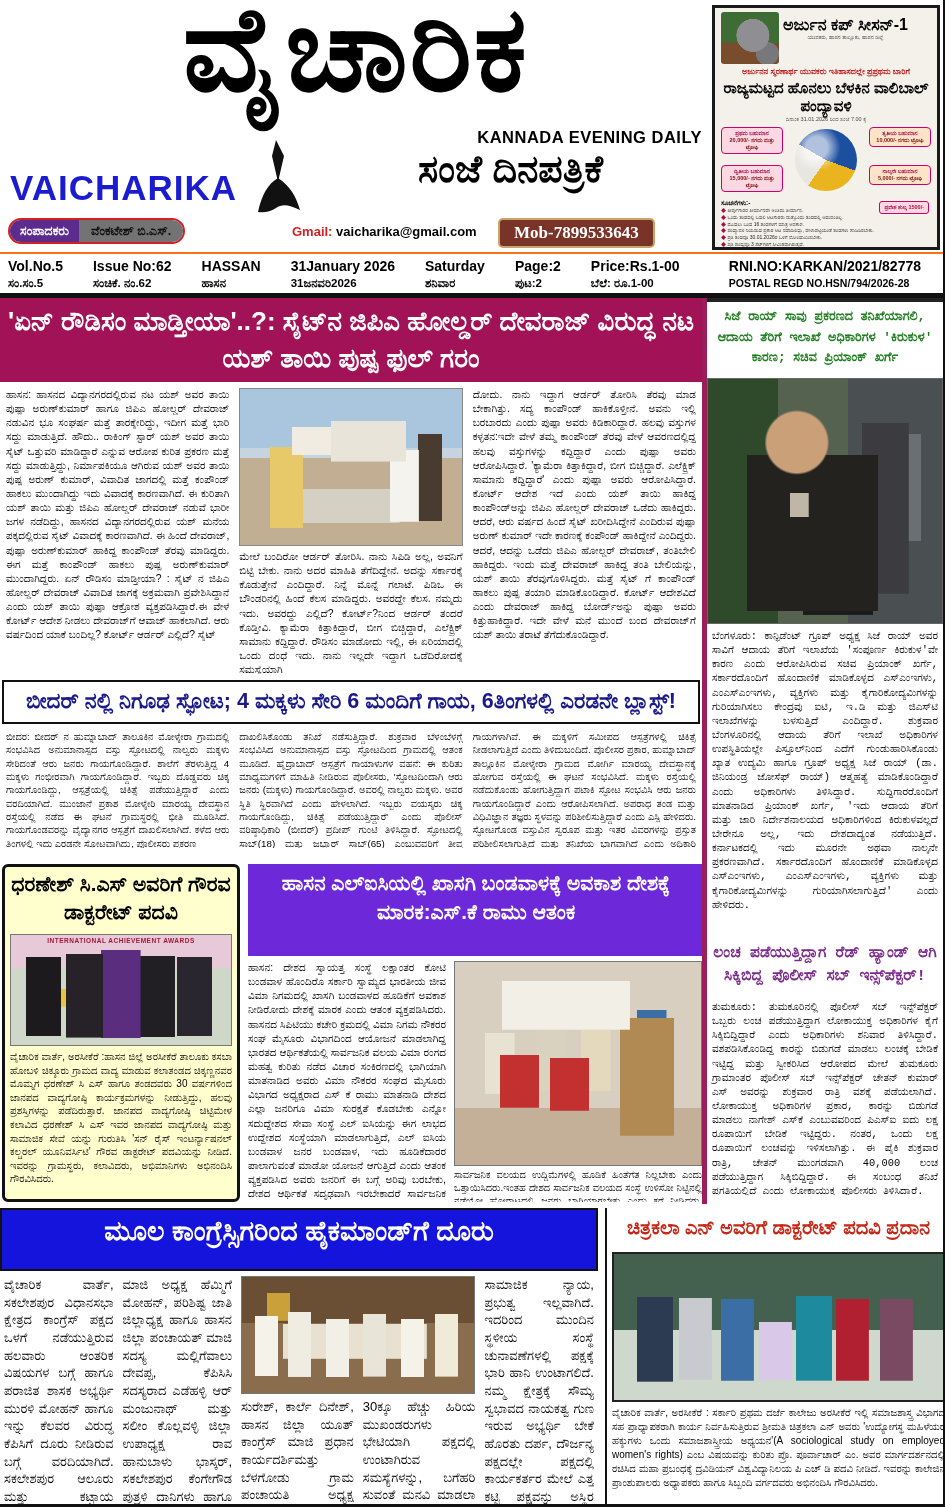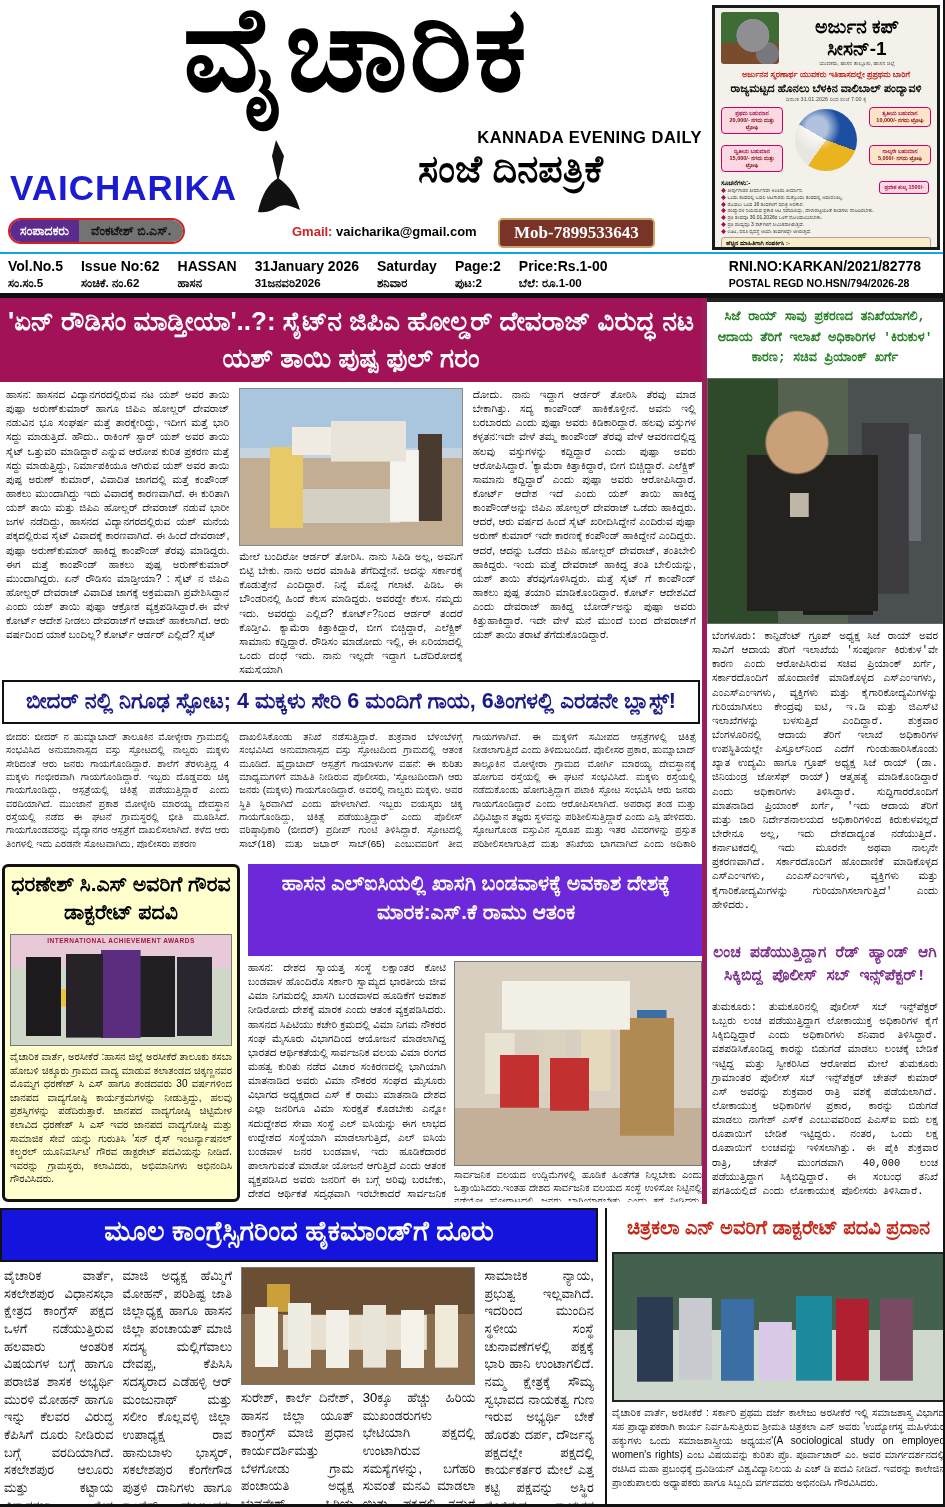--- a/index.html
+++ b/index.html
@@ -20,40 +20,40 @@
   .gmail-line .g { color:#d42020; }
   .mob-badge { position:absolute; left:498px; top:218px; background:#7a3327; border:2px solid #c9a468; border-radius:5px; color:#fff; font-family:"Liberation Serif", serif; font-weight:bold; font-size:17px; padding:3px 14px; }
 
   
   .ad-box { position:absolute; right:3px; top:5px; width:228px; height:245px; border:3px solid #1a1a1a; background:#f4f1ea; padding:4px 6px; overflow:hidden; }
   .ad-top { display:flex; gap:4px; }
   .elephant-photo { width:58px; height:52px; border-radius:3px; flex:none;
     background: radial-gradient(circle at 55% 45%, #8f8f93 0 38%, transparent 39%),
                 radial-gradient(circle at 80% 80%, #77777c 0 18%, transparent 19%),
                 linear-gradient(#3f6b35 0 60%, #7a4c2e 60% 100%); }
-  .ad-title { font-weight:bold; font-size:19px; text-align:center; flex:1; padding-top:4px; }
+  .ad-title { font-weight:bold; font-size:16px; text-align:center; flex:1; padding-top:4px; }
   .ad-sub { font-size:5.5px; text-align:center; color:#333; }
   .ad-red { color:#c02020; font-weight:bold; font-size:8px; text-align:center; margin-top:3px; }
-  .ad-event { font-weight:bold; font-size:11px; text-align:center; margin-top:2px; }
+  .ad-event { font-weight:bold; font-size:15px; text-align:center; margin-top:2px; }
   .ad-date { font-size:5.5px; text-align:center; color:#444; margin-top:1px; }
   .ad-mid { position:relative; height:74px; margin-top:2px; }
   .volleyball-icon { position:absolute; left:50%; top:4px; transform:translateX(-50%); width:62px; height:62px; border-radius:50%;
     background: radial-gradient(circle at 35% 30%, rgba(255,255,255,.65) 0 18%, transparent 40%),
                 conic-gradient(#1d4fa0 0 110deg, #e9b41e 110deg 215deg, #e8e6e0 215deg 300deg, #1d4fa0 300deg 360deg); }
   .prize { position:absolute; width:62px; background:#fbd8e2; border:1px solid #c06; border-radius:4px; color:#a0104c; font-weight:bold; font-size:5.5px; text-align:center; padding:2px; }
   .prize .amt { color:#7a1010; }
   .p1 { left:0; top:2px; } .p2 { left:0; top:40px; } .p3 { right:0; top:2px; background:#fde4c8; } .p4 { right:0; top:40px; background:#fde4c8; }
   .ad-notes-title { font-weight:bold; font-size:6.5px; }
   .ad-note { font-size:5px; color:#222; line-height:1.35; }
   .ad-note::before { content:"◆ "; color:#a0104c; }
   .ad-fee { float:right; background:#fbd8e2; border:1px solid #c06; border-radius:3px; font-size:5.5px; font-weight:bold; color:#a0104c; padding:2px 4px; margin:2px; }
   .ad-contact { background:#f6eec9; border:1px solid #b9a; border-radius:3px; margin-top:3px; padding:2px 4px; font-size:6px; font-weight:bold; clear:both; }
 
   
-  .infobar { border-top:2px solid #0ea5e9; border-bottom:5px solid #111; padding:4px 8px 3px; display:flex; gap:4px; }
+  .infobar { border-top:2px solid #f97316; border-bottom:5px solid #111; padding:4px 8px 3px; display:flex; gap:16px; }
   .ib-cell { padding-right:14px; }
   .ib-en { font-weight:bold; font-size:14px; white-space:nowrap; }
   .ib-kn { font-weight:bold; font-size:11.5px; white-space:nowrap; margin-top:3px; }
   .ib-last { margin-left:auto; text-align:left; }
   .ib-last .ib-kn { font-size:10.5px; }
 
   
   .main-grid { display:grid; grid-template-columns:702px 5px 236px; }
   .divider-v { background:#9b1d59; }
 
@@ -111,21 +111,21 @@
                 linear-gradient(#1b1b1b,#1b1b1b) 58% 96%/30% 18% no-repeat,
                 linear-gradient(#3c3c40,#3c3c40) 82% 60%/20% 70% no-repeat,
                 linear-gradient(#6b6f74,#6b6f74) 88% 40%/24% 44% no-repeat,
                 linear-gradient(to right,#2e4a2a 0 30%,#55624f 30% 60%,#4a4f52 60% 100%); }
   .right-body1 { height:312px; padding:5px 5px 2px; }
   .purple-head { color:#7b2b8b; font-weight:bold; font-size:15.5px; text-align:center; line-height:1.5; padding:6px 2px 2px; height:62px; overflow:hidden; }
   .right-body2 { height:197px; padding:2px 5px; }
 
   
   .bottom-grid { display:grid; grid-template-columns:598px 340px; gap:7px; margin-top:4px; }
-  .blue-head { background:#1414dc; border:2px solid #111; color:#fff; font-weight:bold; font-size:27px; text-align:center; padding:6px 2px; height:54px; overflow:hidden; white-space:nowrap; }
+  .blue-head { background:#1414dc; border:2px solid #111; color:#fff; font-weight:bold; font-size:27px; text-align:center; padding:6px 2px; height:63px; overflow:hidden; white-space:nowrap; }
   .complaint-body { display:grid; grid-template-columns:1fr 1fr 2.14fr 1fr; gap:9px; padding:5px 4px; height:244px; overflow:hidden; }
   .complaint-body .story-body { font-size:13px; }
   .mid-cell { display:flex; flex-direction:column; }
   .hall-photo { height:118px; border:1px solid #777; margin-bottom:4px;
     background: linear-gradient(#f5f2ea,#f5f2ea) 6% 70%/10% 52% no-repeat,
                 linear-gradient(#efece2,#efece2) 22% 68%/10% 56% no-repeat,
                 linear-gradient(#f2efe6,#f2efe6) 40% 72%/10% 50% no-repeat,
                 linear-gradient(#e8e4d8,#e8e4d8) 58% 70%/10% 54% no-repeat,
                 linear-gradient(#f5f2ea,#f5f2ea) 76% 72%/10% 50% no-repeat,
                 linear-gradient(#f0ead8,#f0ead8) 92% 70%/10% 54% no-repeat,

